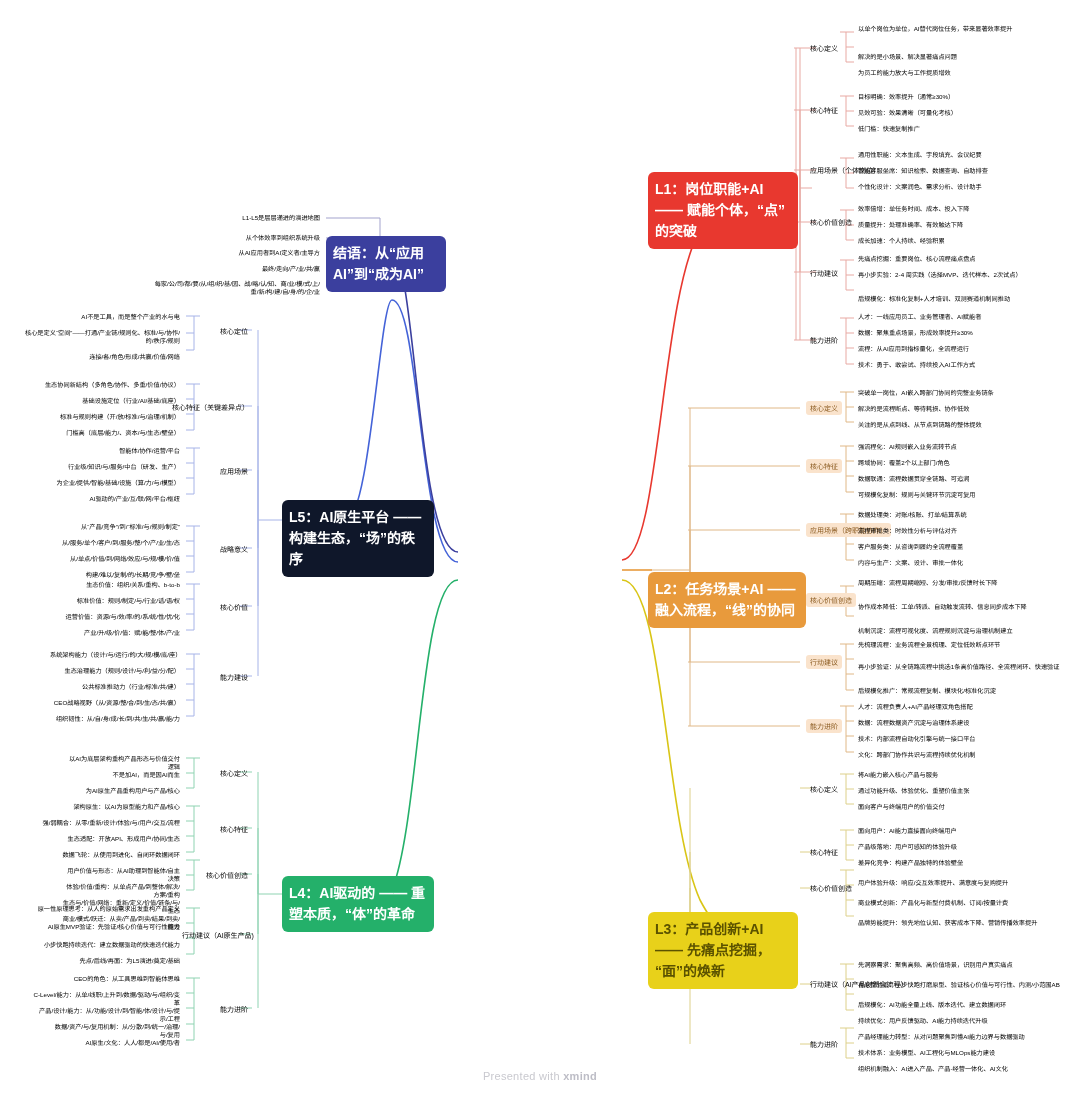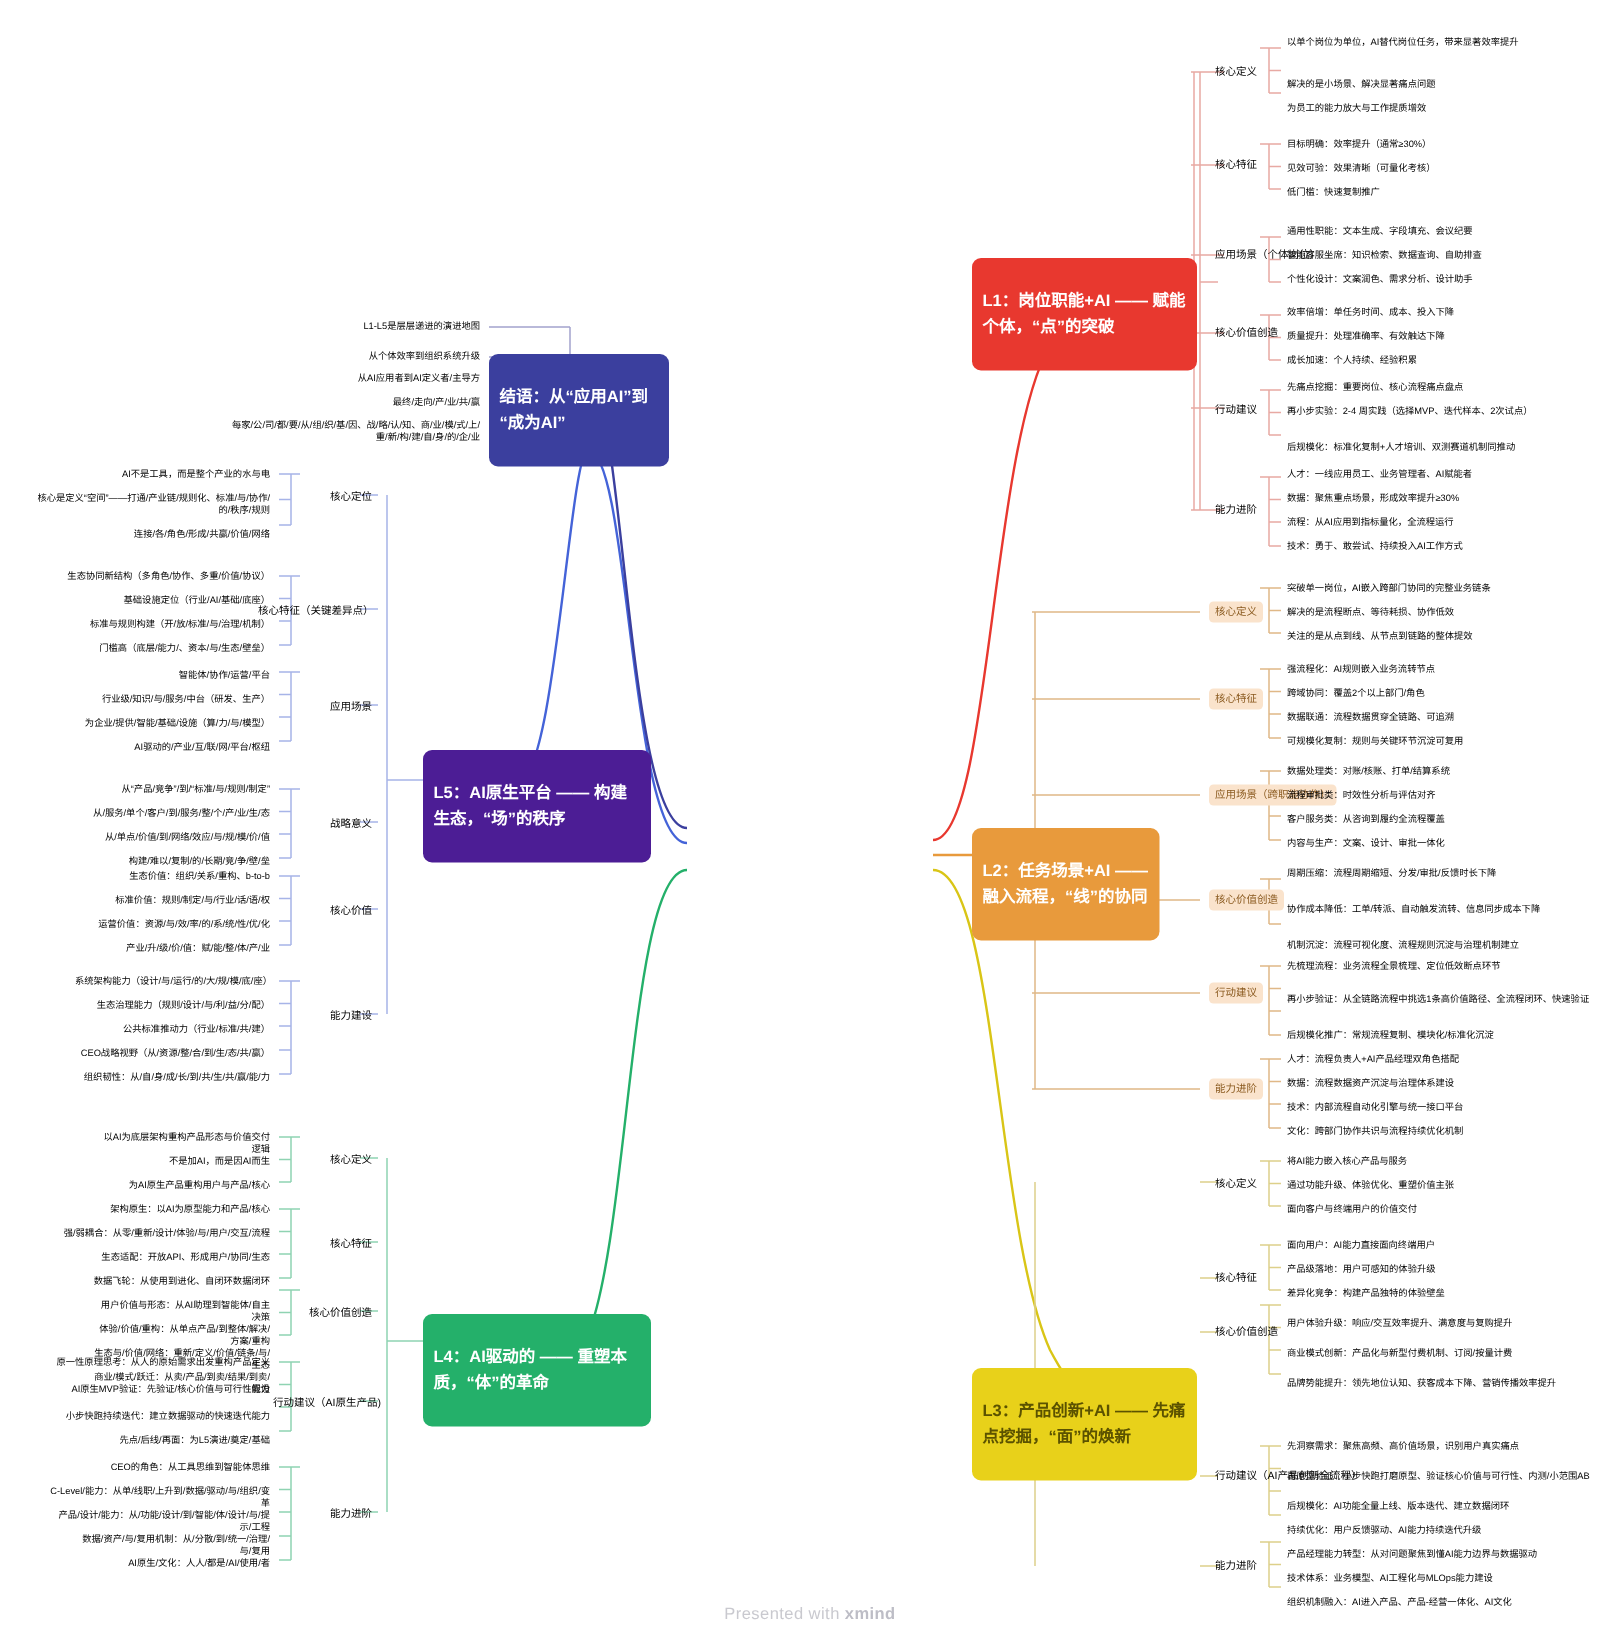--- a/index.html
+++ b/index.html
@@ -18,27 +18,27 @@
 
   .root{
     background:#0d1b3e;color:#ffffff;border-radius:7px;
     font-size:15px;line-height:1.45;font-weight:700;
     padding:10px 14px;text-align:center;
     left:458px;top:543px;width:164px;
   }
 
   .lvl1{
     border-radius:6px;color:#ffffff;font-weight:700;
-    font-size:11px;line-height:1.5;padding:21px 7px;
+    font-size:14px;line-height:1.5;padding:7px 7px;
   }
   .lvl1.red{background:#e8382f;}
   .lvl1.orange{background:#e89a3c;}
   .lvl1.yellow{background:#e8d11a;color:#5b5200;}
   .lvl1.green{background:#24b06a;}
-  .lvl1.blue{background:#4c1d95;}
+  .lvl1.blue{background:#0f172a;}
   .lvl1.indigo{background:#3b3f9e;}
 
   .cat{
     font-size:7px;line-height:1.35;padding:2.5px 4px;border-radius:3px;
     white-space:nowrap;
   }
   .leaf{
     font-size:6.2px;line-height:1.35;padding:2.5px 4px;border-radius:3px;
   }
   .t-orange.cat,.t-orange .cat,.t-orange .leaf{background:#fae3cc;color:#8a5a1f;}
@@ -164,21 +164,21 @@
 
   <div class="node leaf t-red" style="left:854px;top:252px;width:196px;">先痛点挖掘：重要岗位、核心流程痛点盘点</div>
   <div class="node leaf t-red" style="left:854px;top:268px;width:206px;">再小步实验：2-4 周实践（选择MVP、迭代样本、2次试点）</div>
   <div class="node leaf t-red" style="left:854px;top:292px;width:210px;">后规模化：标准化复制+人才培训、双测赛道机制同推动</div>
 
   <div class="node leaf t-red" style="left:854px;top:310px;width:200px;">人才：一线应用员工、业务管理者、AI赋能者</div>
   <div class="node leaf t-red" style="left:854px;top:326px;width:204px;">数据：聚焦重点场景，形成效率提升≥30%</div>
   <div class="node leaf t-red" style="left:854px;top:342px;width:196px;">流程：从AI应用到指标量化，全流程运行</div>
   <div class="node leaf t-red" style="left:854px;top:358px;width:196px;">技术：勇于、敢尝试、持续投入AI工作方式</div>
 
-  <div class="node lvl1 orange" style="left:648px;top:552px;width:125px;">L2：任务场景+AI —— 融入流程，“线”的协同</div>
+  <div class="node lvl1 orange" style="left:648px;top:572px;width:158px;">L2：任务场景+AI —— 融入流程，“线”的协同</div>
 
   <div class="node cat t-orange" style="left:806px;top:401px;">核心定义</div>
   <div class="node cat t-orange" style="left:806px;top:459px;">核心特征</div>
   <div class="node cat t-orange" style="left:806px;top:523px;">应用场景（跨职能协作）</div>
   <div class="node cat t-orange" style="left:806px;top:593px;">核心价值创造</div>
   <div class="node cat t-orange" style="left:806px;top:655px;">行动建议</div>
   <div class="node cat t-orange" style="left:806px;top:719px;">能力进阶</div>
 
   <div class="node leaf t-orange" style="left:854px;top:386px;width:214px;">突破单一岗位，AI嵌入跨部门协同的完整业务链条</div>
   <div class="node leaf t-orange" style="left:854px;top:402px;width:196px;">解决的是流程断点、等待耗损、协作低效</div>

